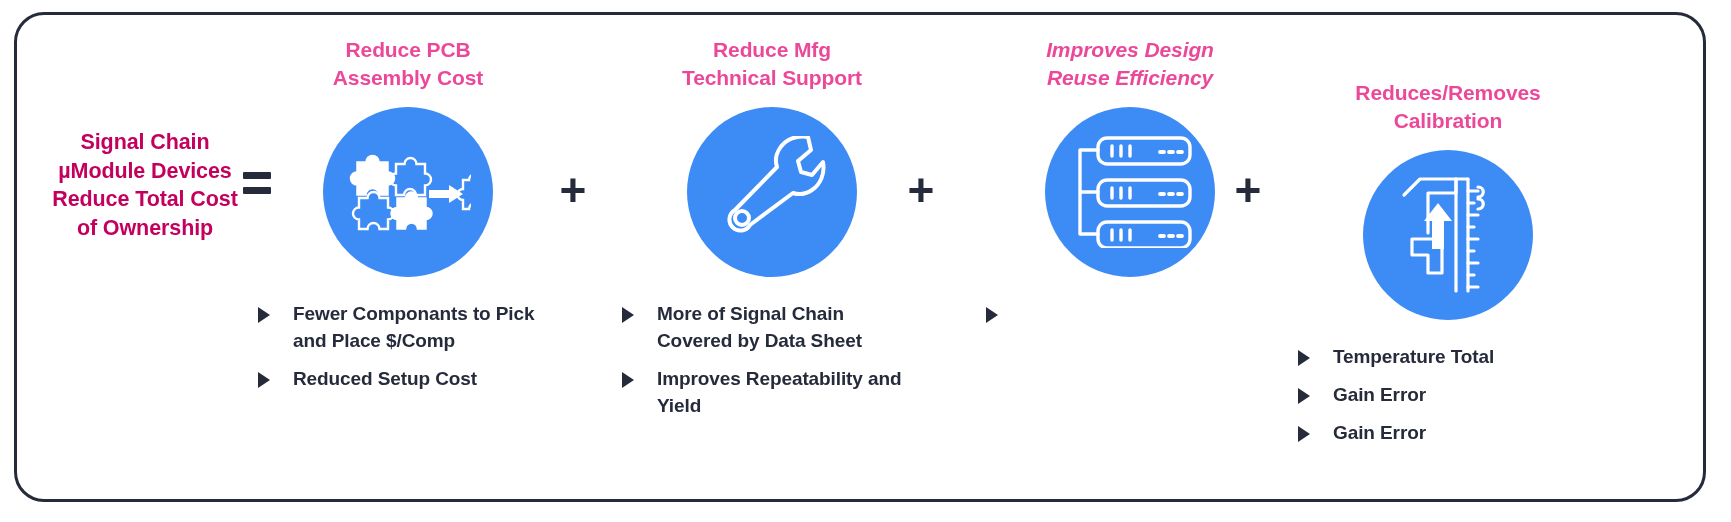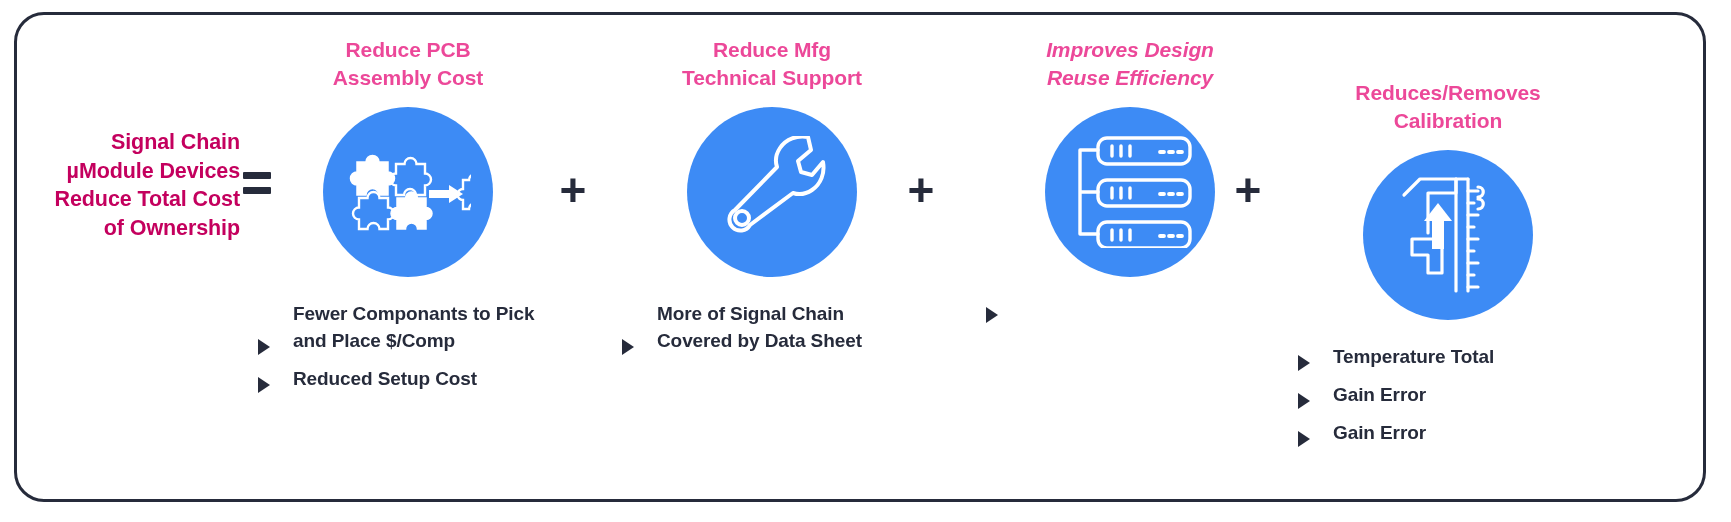--- a/index.html
+++ b/index.html
@@ -28,21 +28,21 @@
     border-radius: 30px;
     box-sizing: border-box;
   }
 
   
   .lead {
     position: absolute;
     left: 50px;
     top: 128px;
     width: 190px;
-    text-align: right;
+    text-align: center;
     color: #c4005e;
     font-size: 21.5px;
     font-weight: bold;
     line-height: 1.33;
     letter-spacing: -0.1px;
   }
   .equals {
     position: absolute;
     left: 243px;
     top: 172px;
@@ -120,21 +120,21 @@
 
   
   .bullets {
     margin-top: 16px;
     padding-left: 0px;
   }
   .col.c3 .bullets { padding-left: 30px; }
   .col.c4 .bullets { padding-left: 12px; }
   .bullet {
     display: flex;
-    align-items: flex-end;
+    align-items: flex-start;
     margin-bottom: 11px;
   }
   .bullet .tri {
     flex: 0 0 auto;
     width: 0;
     height: 0;
     border-left: 12px solid #262b3b;
     border-top: 8px solid transparent;
     border-bottom: 8px solid transparent;
     margin-top: 6px;
@@ -221,20 +221,24 @@
             </g>
           </svg>
         </span>
       </div>
     </div>
     <div class="bullets">
       <div class="bullet">
         <span class="tri"></span>
         <span class="btxt">More of Signal Chain Covered by Data Sheet</span>
       </div>
+      <div class="bullet">
+        <span class="tri"></span>
+        <span class="btxt">Improves Repeatability and Yield</span>
+      </div>
     </div>
   </div>
 
   <div class="col c3">
     <div class="col-head">
       <div>Improves Design</div>
       <div>Reuse Efficiency</div>
     </div>
     <div class="circle-wrap">
       <div class="circle">

